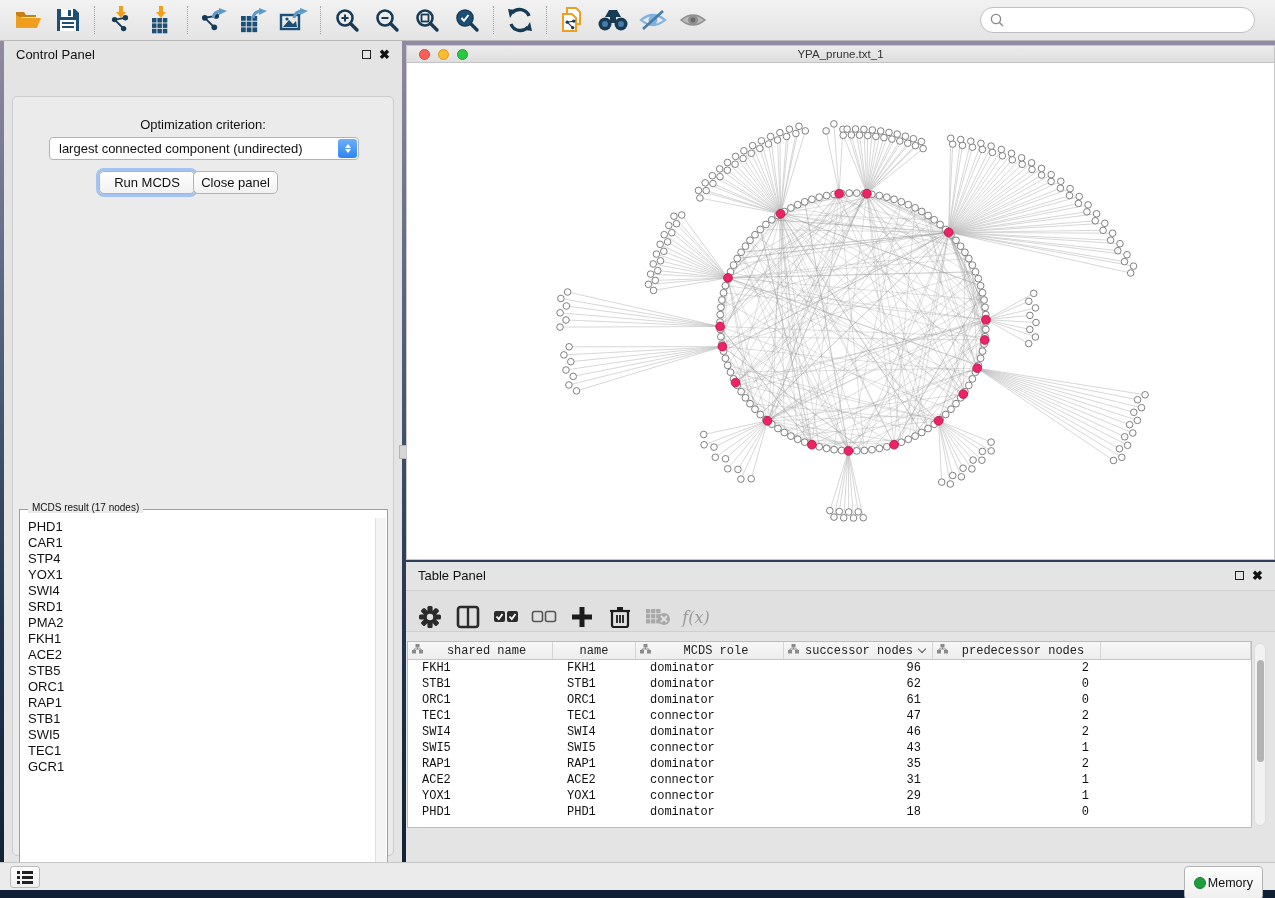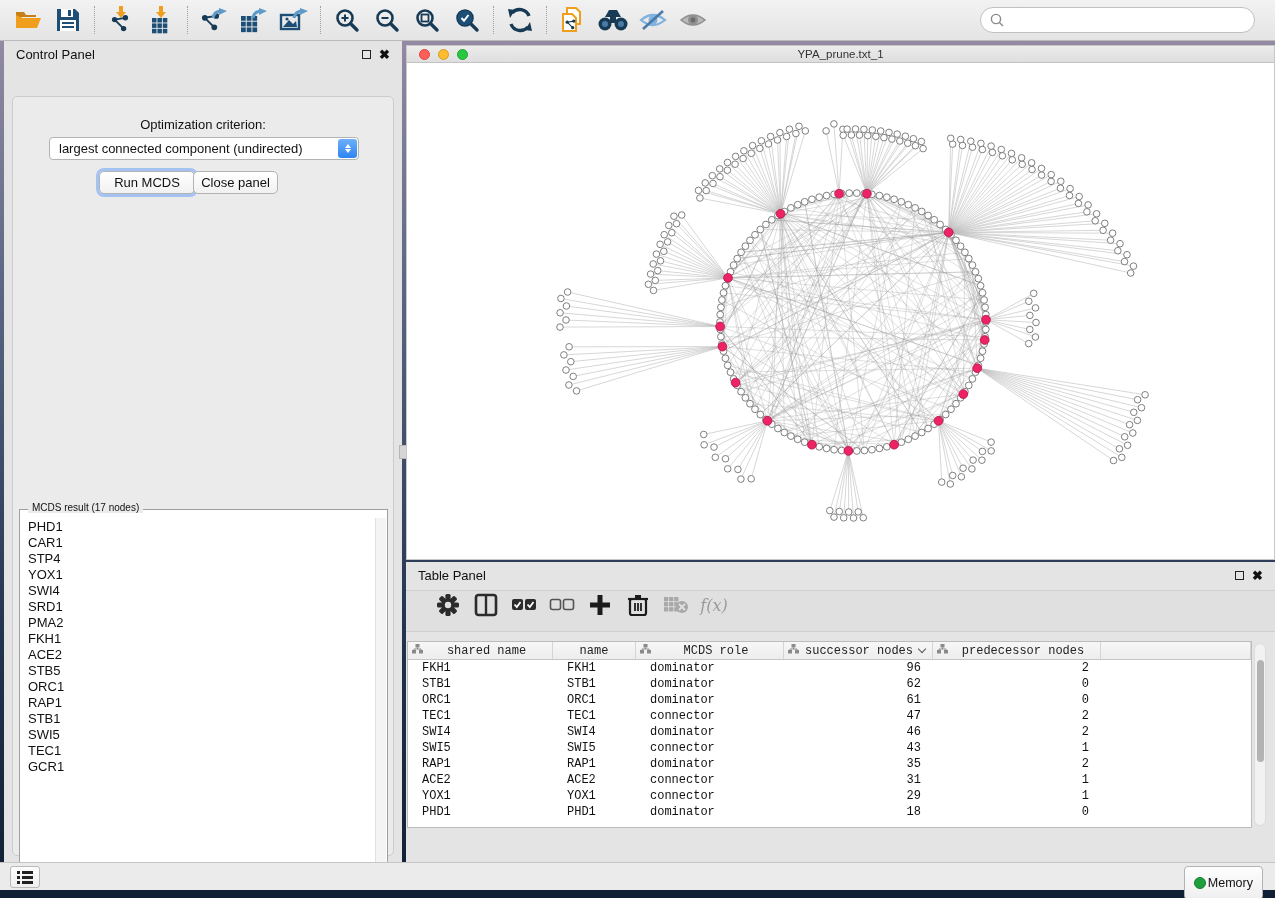--- a/index.html
+++ b/index.html
@@ -72,21 +72,21 @@
   #net-title { font-size:11.5px; color:#333; }
   #net-canvas { position:relative; width:867px; height:496px; background:#fff; }
 
   #divider-handle { left:399px; top:445px; width:8px; height:14px; background:#d6d6d6;
     border:1px solid #b5b5b5; cursor:col-resize; }
 
   
   #table-panel { left:406px; top:562px; width:869px; height:300px; background:#e4e4e4; }
   #tp-toolbar { position:absolute; left:0px; top:28px; width:869px; height:42px;
     background:#e0e0e0; border-top:1px solid #cfcfcf; border-bottom:1px solid #cfcfcf;
-    display:flex; align-items:flex-start; padding-left:28px; gap:10px; }
+    display:flex; align-items:flex-end; padding-left:10px; gap:10px; }
   .tp-icon { width:28px; height:28px; display:flex; align-items:center; justify-content:center; cursor:pointer; }
   .tp-icon.disabled { cursor:default; }
   #fx-label { font-size:16px; color:#9a9a9a; font-family:"DejaVu Serif", serif; font-style:italic; }
   #node-table { position:absolute; left:1px; top:79px; width:845px; height:187px; background:#fff;
     border:1px solid #bcbcbc; overflow:hidden;font-family:Liberation Mono, monospace; }
   #nt-header { display:grid; grid-template-columns:145px 83px 148px 149px 168px 1fr; height:18px;
     background:linear-gradient(180deg,#f7f7f7,#ededed); border-bottom:1px solid #c6c6c6; }
   .nt-hcell { display:flex; align-items:center; border-right:1px solid #d5d5d5; font-size:12px;
     color:#222; padding:0 4px; position:relative; cursor:pointer; }
   .nt-hlabel { flex:1; text-align:center; }

